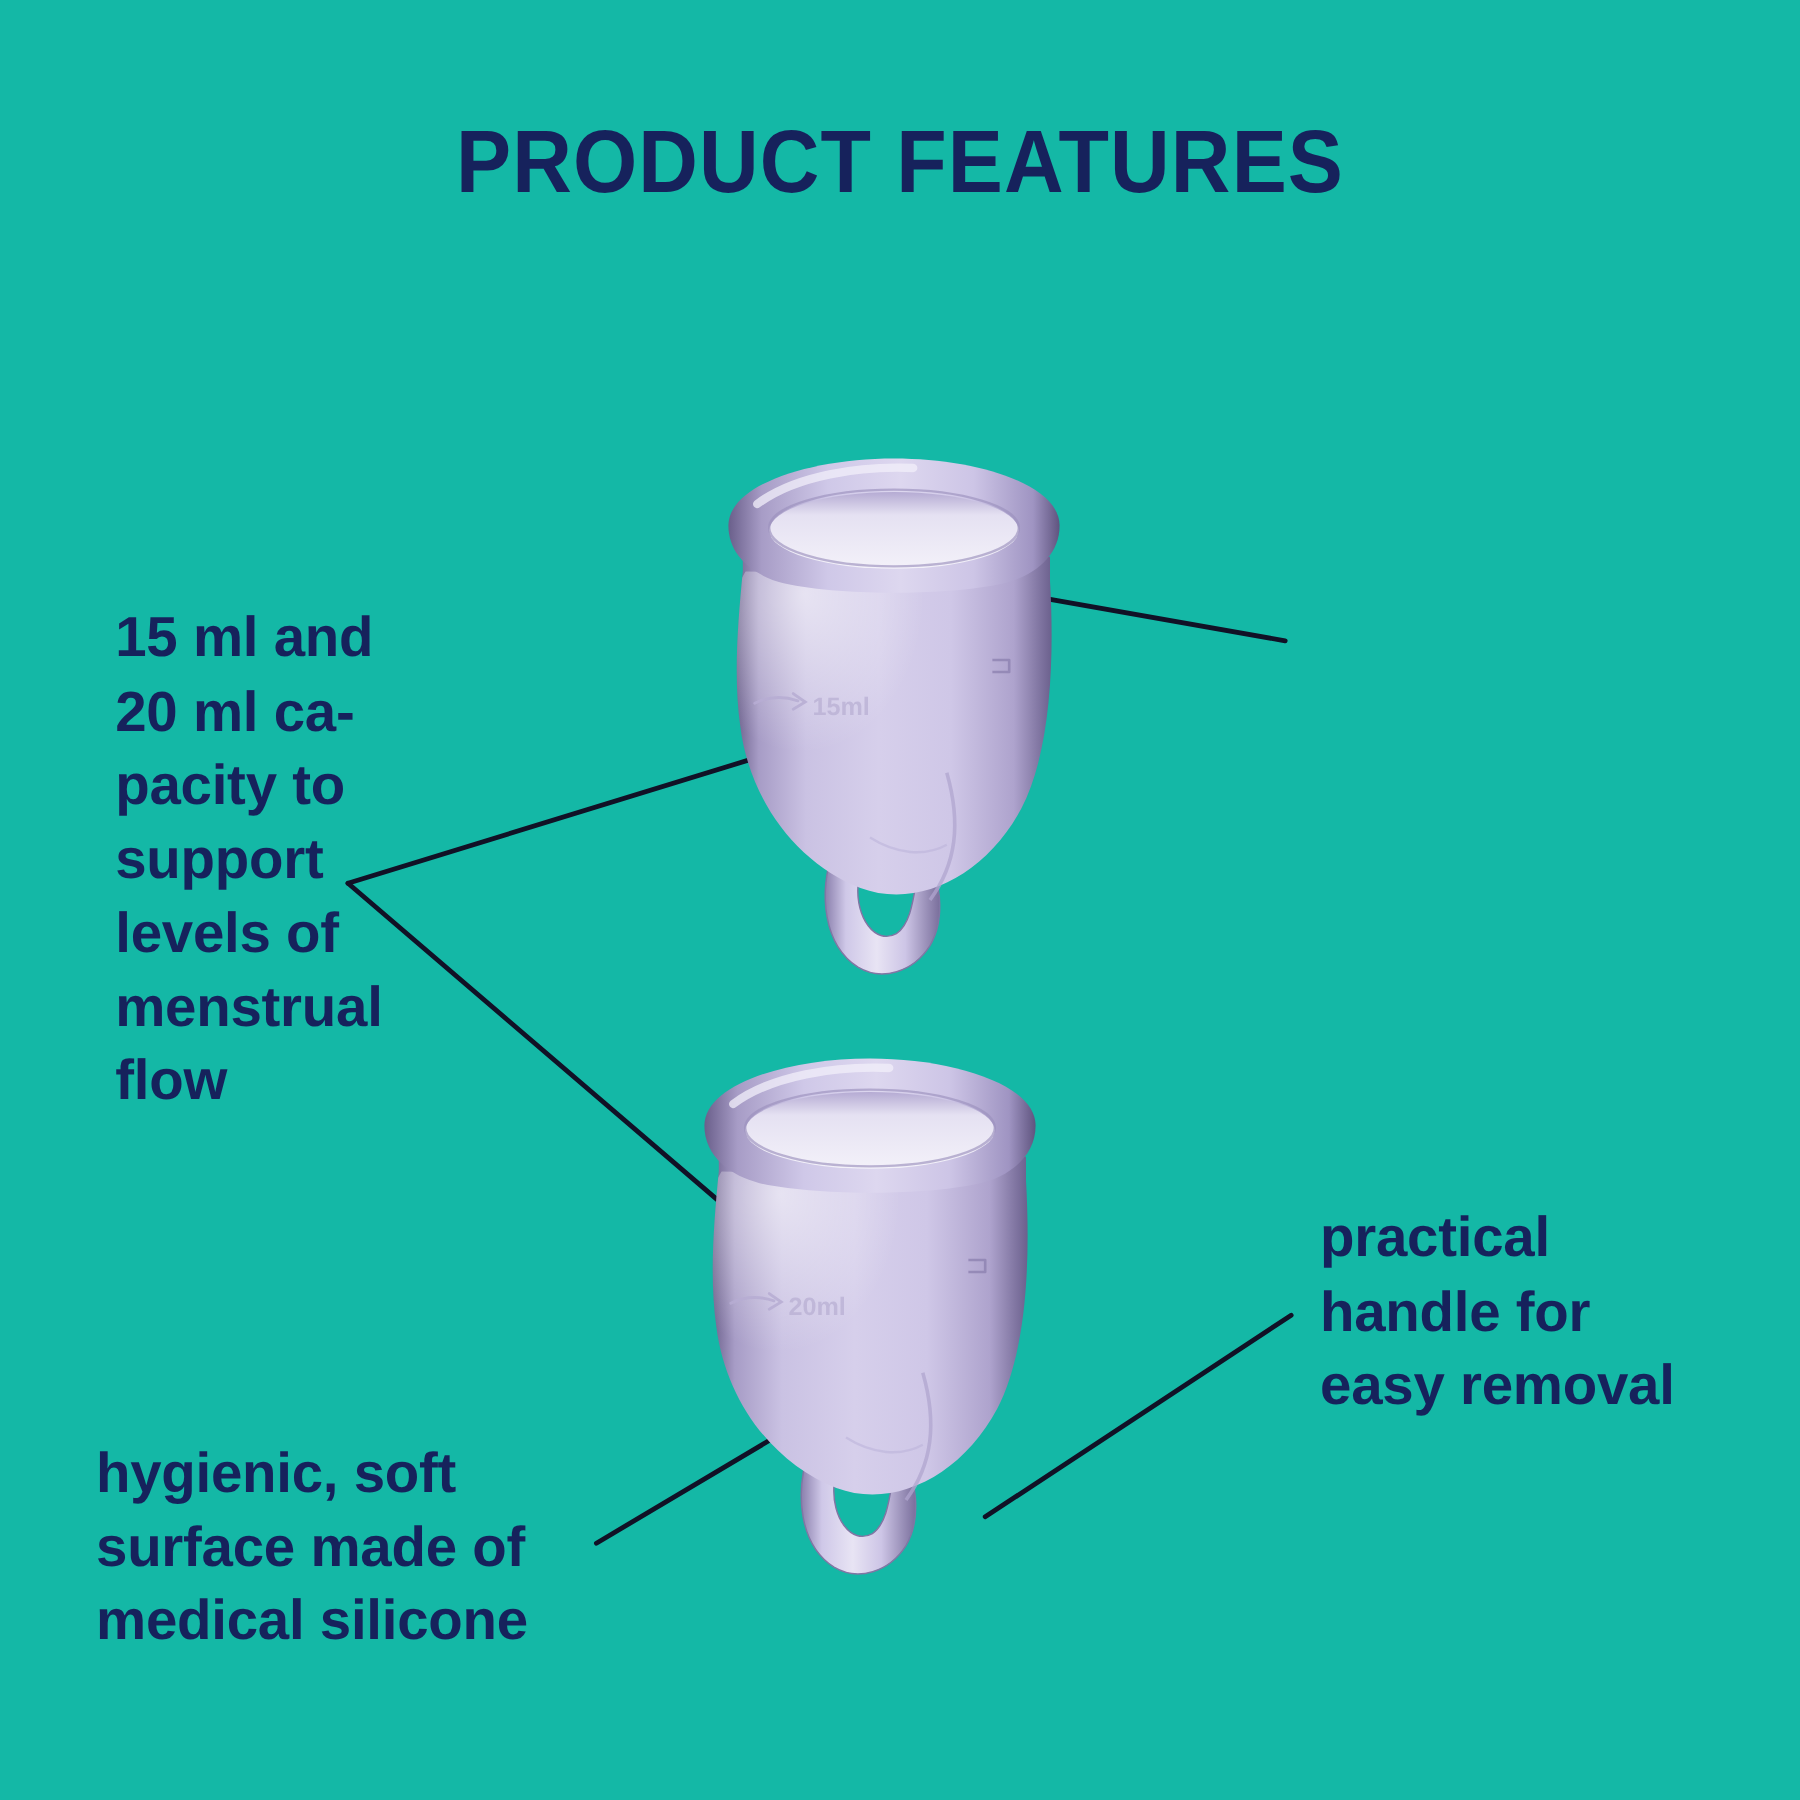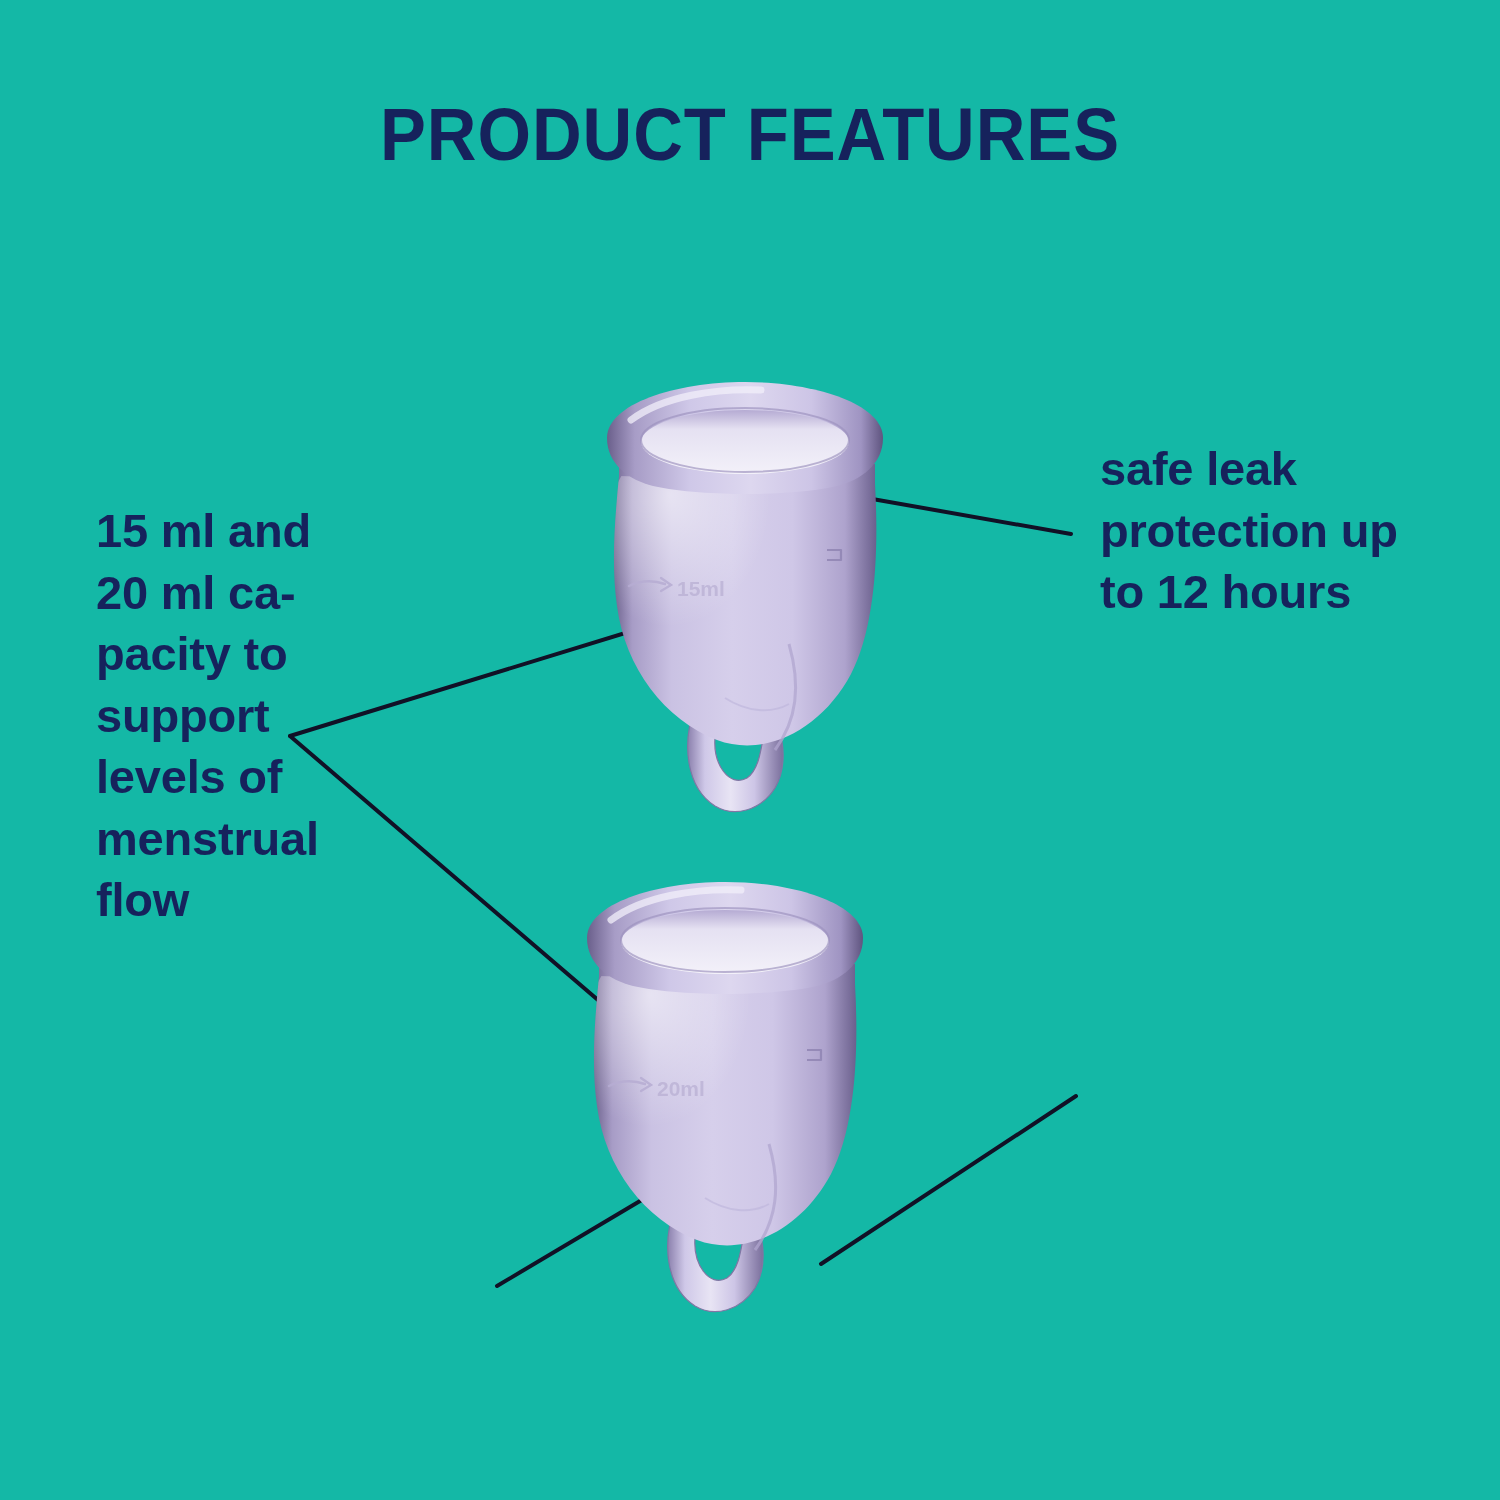--- a/index.html
+++ b/index.html
@@ -296,19 +296,22 @@
   </div>
 
   <div class="callout" id="callout-capacity">15 ml and
 20 ml ca-
 pacity to
 support
 levels of
 menstrual
 flow</div>
 
-  <div class="callout" id="callout-leak">safe leak
-protection up
-to 12 hours</div>
-
-
+
+  <div class="callout" id="callout-handle">practical
+handle for
+easy removal</div>
+
+  <div class="callout" id="callout-silicone">hygienic, soft
+surface made of
+medical silicone</div>
 
 </div>
 
 </body></html>

